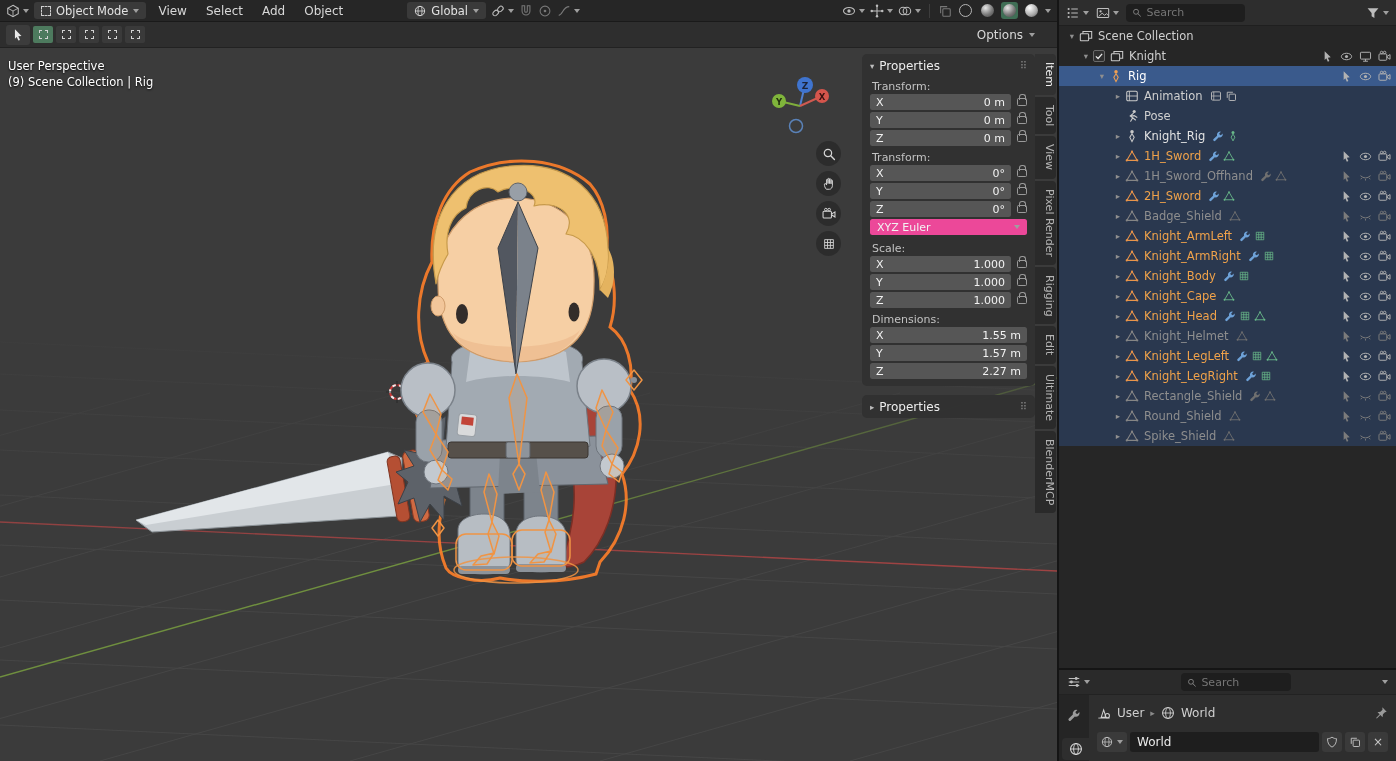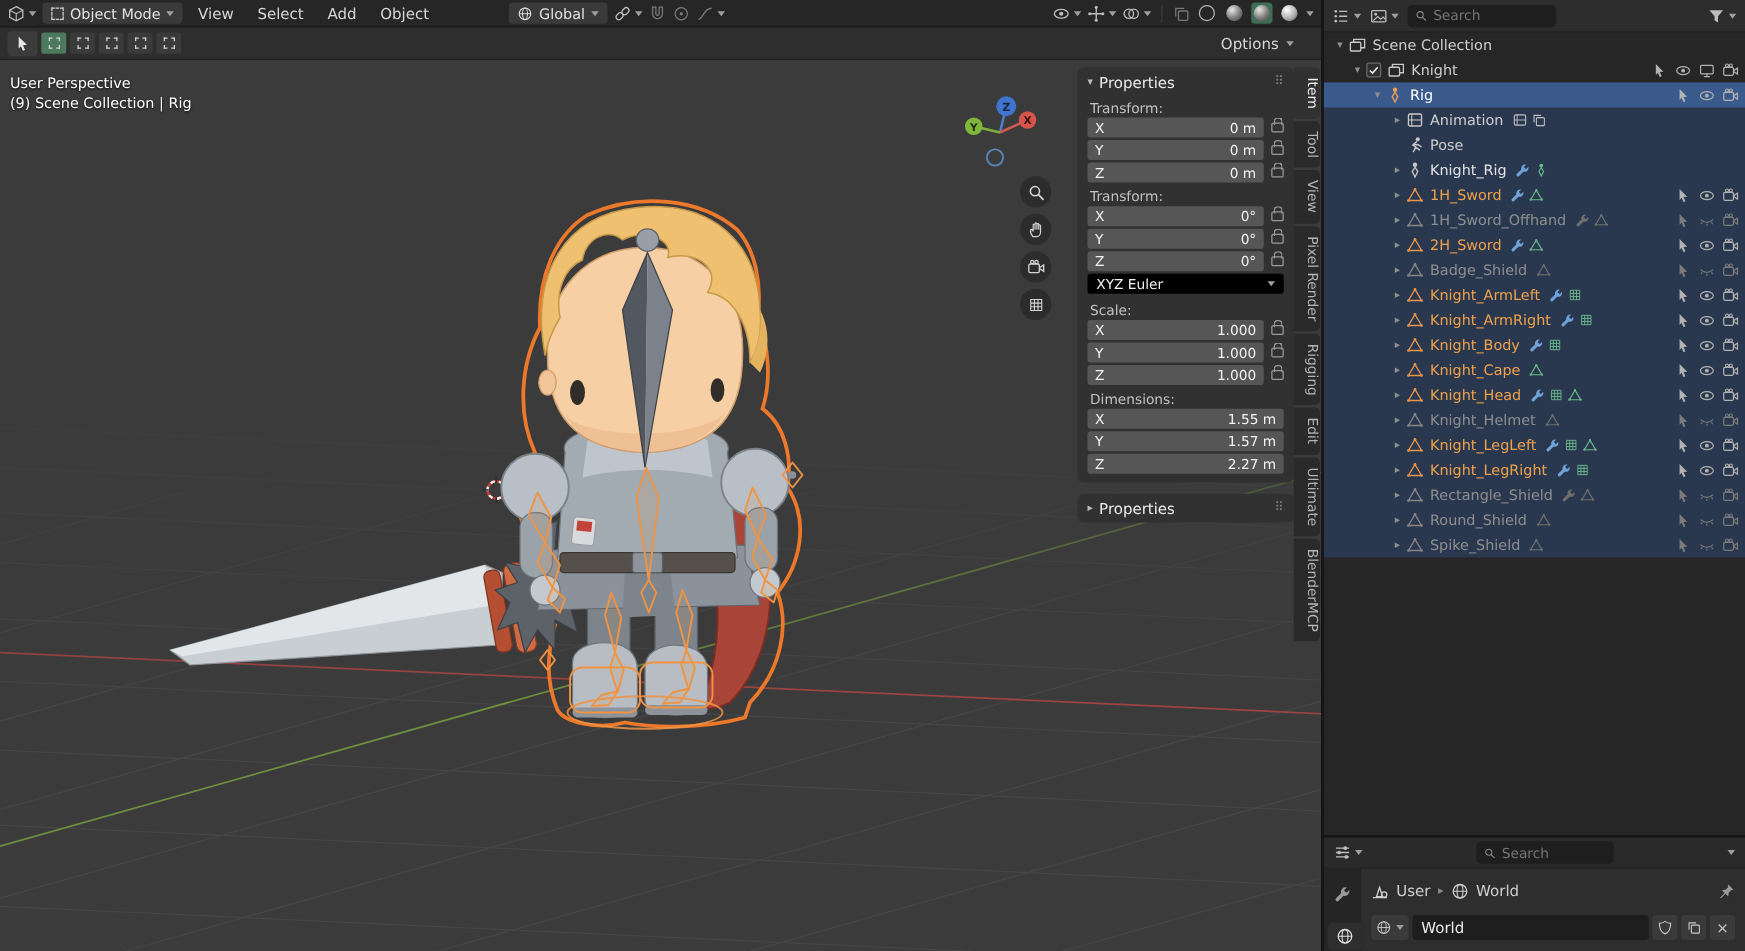--- a/index.html
+++ b/index.html
@@ -39,21 +39,21 @@
   .panelbox.collapsed{padding-bottom:0}
   .phead{height:23px;display:flex;align-items:center;padding:0 8px;gap:5px;font-size:12px;color:#ededed}
   .phead .tw{font-size:8.5px;color:#bdbdbd}
   .grip{margin-left:auto;color:#7d7d7d;font-size:10px}
   .psec{padding:3px 9px 1px 10px;font-size:11px;color:#c2c2c2}
   .frow{display:flex;align-items:center;gap:4px;padding:0 8px;margin-bottom:2px}
   .nfield{flex:1;height:16px;background:#565656;border-radius:2.5px;display:flex;align-items:center;padding:0 6px;font-size:11px;color:#f2f2f2}
   .nfield .val{margin-left:auto}
   .lock{width:10px;height:8px;border:1px solid #9a9a9a;border-radius:1.5px;position:relative;margin-left:2px;flex:none}
   .lock::before{content:"";position:absolute;left:1px;top:-5px;width:5px;height:5px;border:1px solid #9a9a9a;border-bottom:none;border-radius:3px 3px 0 0}
-  .ndrop{height:16px;background:#000000;border-radius:2.5px;display:flex;align-items:center;padding:0 7px;margin:2px 8px 4px;font-size:11px;color:#f2f2f2}
+  .ndrop{height:16px;background:#ec4899;border-radius:2.5px;display:flex;align-items:center;padding:0 7px;margin:2px 8px 4px;font-size:11px;color:#f2f2f2}
   .ndrop .caret{margin-left:auto}
   #ntabs{position:absolute;left:1035px;top:54px;width:22px;display:flex;flex-direction:column;gap:2px;z-index:7}
   .ntab{writing-mode:vertical-rl;background:#2a2a2a;color:#b5b5b5;font-size:11px;padding:8px 0;border-radius:0 4px 4px 0;width:21px;text-align:center}
   .ntab.active{background:#313131;color:#f2f2f2}
   
   #vdiv{position:absolute;left:1057px;top:0;width:2px;height:761px;background:#151515;z-index:9}
   #outliner{position:absolute;left:1059px;top:0;width:337px;height:668px;background:#262626;z-index:8}
   #outliner-header{height:26px;background:#2d2d2d;display:flex;align-items:center;padding:0 7px;gap:7px;border-bottom:1px solid #1f1f1f}
   .searchbox{height: 18px;background:#1e1e1e;border-radius:4px;display:flex;align-items:center;padding:0 6px;gap:5px;color:#8c8c8c}
   .searchbox svg{width:11px;height:11px}

